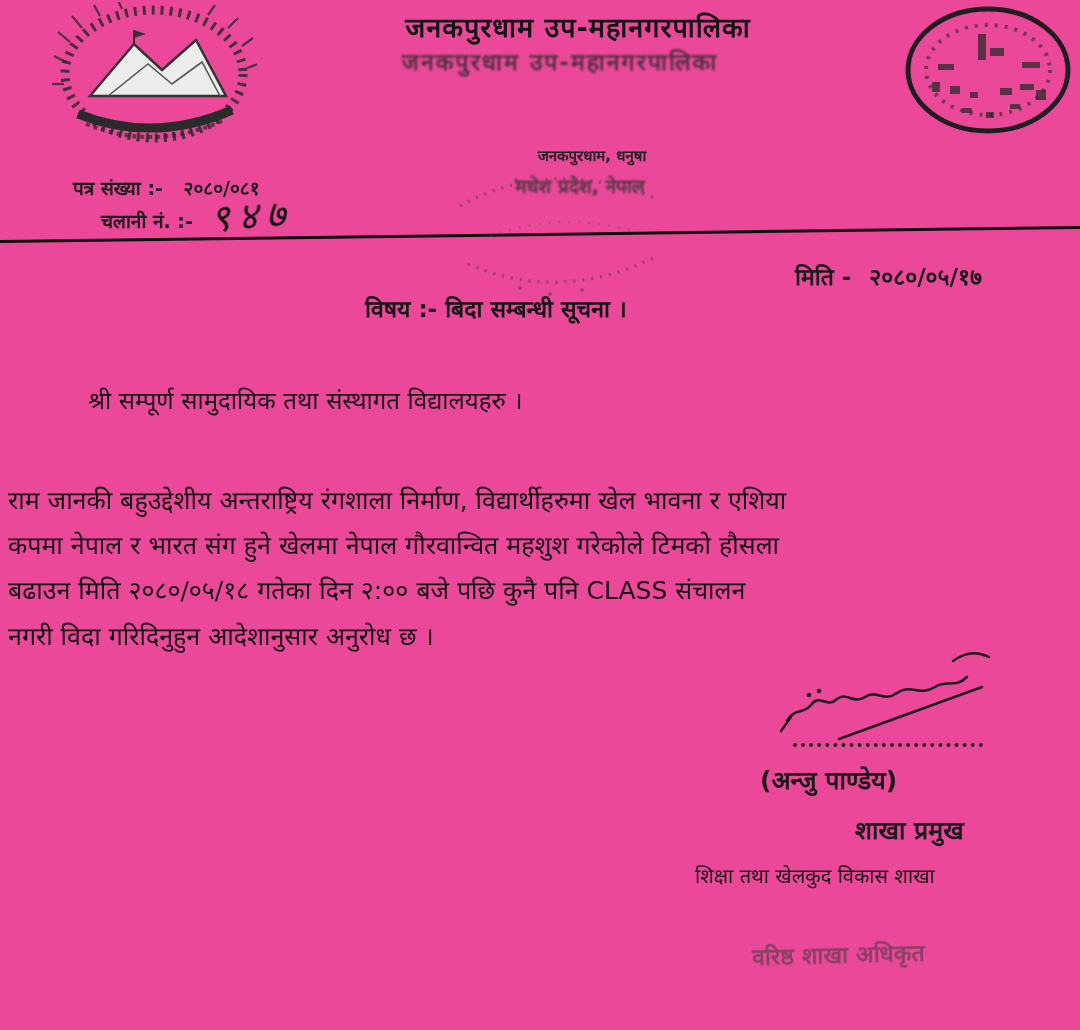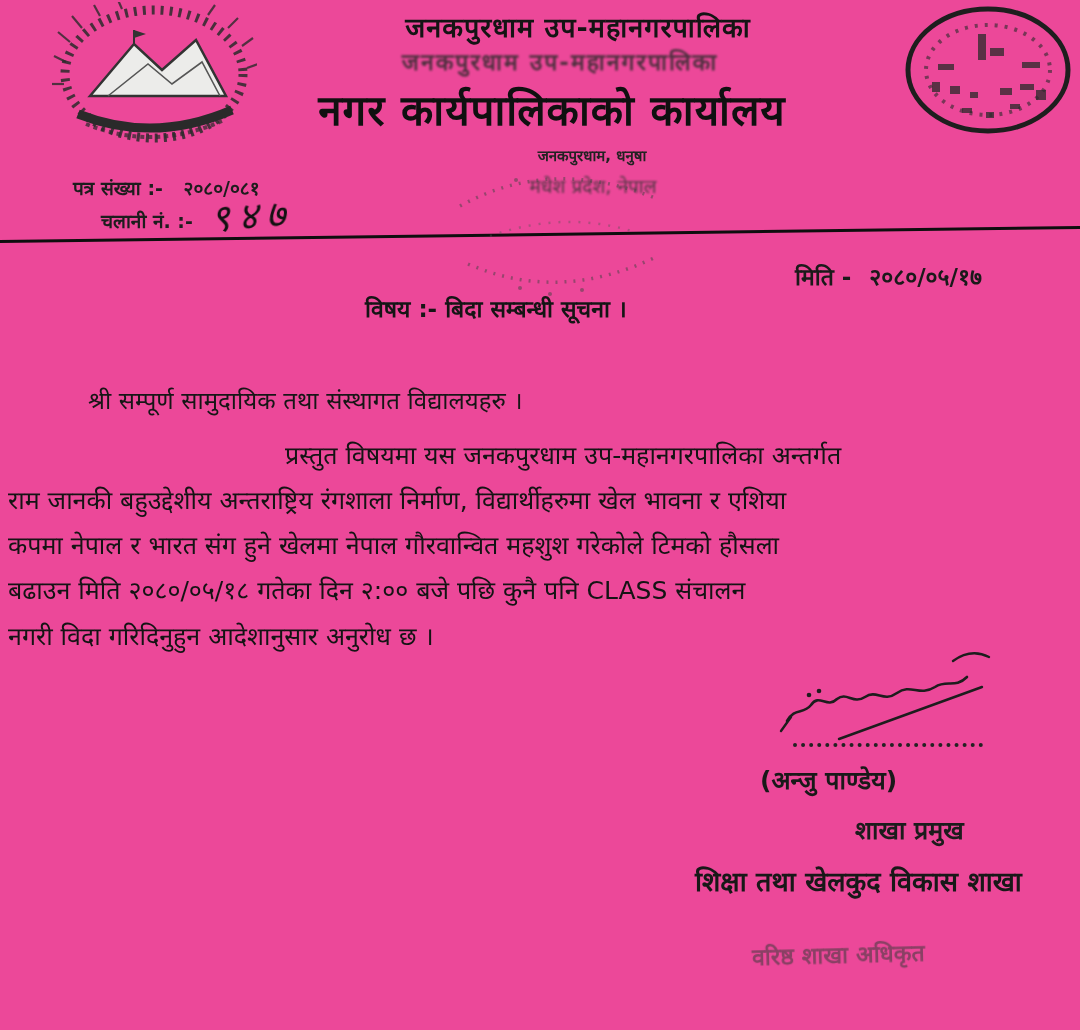--- a/index.html
+++ b/index.html
@@ -12,37 +12,37 @@
     position:relative;width:1080px;height:1030px;overflow:hidden;
     background:#ec4899;
     color:#1c1c1c;
   }
   .abs{position:absolute;white-space:nowrap;}
   .center{transform:translateX(-50%);}
   .org-name{font-size:27px;font-weight:bold;letter-spacing:1px;color:#141414;filter:blur(.3px);}
   .org-script{font-size:23px;font-weight:bold;color:#2a2a2a;filter:blur(.9px);opacity:.8;letter-spacing:2px;}
   .office-name{font-family:"DejaVu Serif","Liberation Serif",serif;font-size:42px;font-weight:bold;color:#101010;letter-spacing:1px;}
   .addr1{font-size:15px;font-weight:bold;color:#222;filter:blur(.5px);}
-  .addr2{font-size:19px;font-weight:normal;color:#333;filter:blur(.8px);opacity:.85;margin-left:13px;}
+  .addr2{font-size:19px;font-weight:bold;color:#333;filter:blur(.8px);opacity:.85;}
   .ref{font-size:19px;font-weight:bold;color:#1d1d1d;filter:blur(.3px);}
   .handnum{
     font-family:"DejaVu Serif","Liberation Serif",serif;font-style:italic;
     font-size:38px;color:#111;letter-spacing:8px;transform:rotate(-4deg);filter:blur(.3px);
   }
   .rule{
     position:absolute;left:-6px;top:233px;width:1095px;height:3px;background:#0e0e0e;
     transform:rotate(-0.75deg);
   }
   .dateline{font-size:23px;font-weight:bold;color:#1a1a1a;filter:blur(.3px);}
   .subject{font-size:23px;font-weight:bold;color:#151515;filter:blur(.3px);}
   .saluation{font-size:24px;color:#161616;filter:blur(.3px);}
   .bodyline{font-size:25px;color:#141414;filter:blur(.3px);}
   .sig-name{font-size:25px;font-weight:bold;color:#191919;}
   .sig-desg{font-size:25px;font-weight:bold;color:#1c1c1c;margin-left:20px;}
-  .sig-dept{font-size:27px;font-weight:bold;color:#181818;}
+  .sig-dept{font-size:20px;font-weight:normal;color:#181818;}
   .sig-stamp{font-size:23px;font-weight:bold;color:#3a3a3a;opacity:.55;filter:blur(.7px);}
   .dotted-line{
     position:absolute;left:793px;top:729px;width:190px;height:14px;
     border-bottom:4px dotted #222;
   }
   svg{display:block;}
 </style>
 </head>
 <body>
 
@@ -89,21 +89,20 @@
         <rect x="84" y="108" width="8" height="6"></rect>
         <rect x="108" y="100" width="10" height="5"></rect>
         <rect x="30" y="78" width="8" height="10"></rect>
         <rect x="134" y="86" width="10" height="10"></rect>
       </g>
     </svg>
   </div>
 
   <div class="abs center org-name" style="left:578px;top:8px;">जनकपुरधाम उप-महानगरपालिका</div>
   <div class="abs center org-script" style="left:560px;top:45px;">जनकपुरधाम उप-महानगरपालिका</div>
-  <div class="abs center office-name" style="left:552px;top:80px;">नगर कार्यपालिकाको कार्यालय</div>
   <div class="abs center addr1" style="left:592px;top:145px;">जनकपुरधाम, धनुषा</div>
   <div class="abs center addr2" style="left:580px;top:173px;">मधेश प्रदेश, नेपाल</div>
 
   <div class="abs ref" style="left:73px;top:175px;">
     <span>पत्र संख्या :-</span>
     <span style="margin-left:14px;">२०८०/०८१</span>
   </div>
   <div class="abs ref" style="left:85px;top:208px;margin-left:16px;">चलानी नं. :-</div>
   <div class="abs handnum" style="left:210px;top:188px;">९४७</div>
 
@@ -123,21 +122,20 @@
 
   <div class="abs dateline" style="left:795px;top:260px;">
     <span>मिति -</span>
     <span style="margin-left:10px;">२०८०/०५/१७</span>
   </div>
 
   <div class="abs subject" style="left:365px;top:292px;text-align:right;">विषय :- बिदा सम्बन्धी सूचना ।</div>
 
   <div class="abs saluation" style="left:88px;top:383px;">श्री सम्पूर्ण सामुदायिक तथा संस्थागत विद्यालयहरु ।</div>
 
-  <div class="abs bodyline" style="left:285px;top:437px;">प्रस्तुत विषयमा यस जनकपुरधाम उप-महानगरपालिका अन्तर्गत</div>
   <div class="abs bodyline" style="left:8px;top:527px;">कपमा नेपाल र भारत संग हुने खेलमा नेपाल गौरवान्वित महशुश गरेकोले टिमको हौसला</div>
   <div class="abs bodyline" style="left:8px;top:482px;">राम जानकी बहुउद्देशीय अन्तराष्ट्रिय रंगशाला निर्माण, विद्यार्थीहरुमा खेल भावना र एशिया</div>
   <div class="abs bodyline" style="left:8px;top:572px;">बढाउन मिति २०८०/०५/१८ गतेका दिन २:०० बजे पछि कुनै पनि CLASS संचालन</div>
   <div class="abs bodyline" style="left:8px;top:618px;">नगरी विदा गरिदिनुहुन आदेशानुसार अनुरोध छ ।</div>
 
   <div class="abs" style="left:775px;top:645px;">
     <svg width="230" height="100" viewBox="0 0 230 100">
       <path d="M12,76 C20,62 28,70 36,60 C44,48 52,64 62,54 C72,46 78,60 90,52 C102,44 108,58 122,48 C136,38 144,52 160,42 C172,34 180,44 192,32" fill="none" stroke="#1d1d1d" stroke-width="2.6" stroke-linecap="round"></path>
       <path d="M64,94 L207,42" fill="none" stroke="#1d1d1d" stroke-width="2.4" stroke-linecap="round"></path>
       <path d="M178,16 q18,-13 36,-4" fill="none" stroke="#1d1d1d" stroke-width="2.4" stroke-linecap="round"></path>

